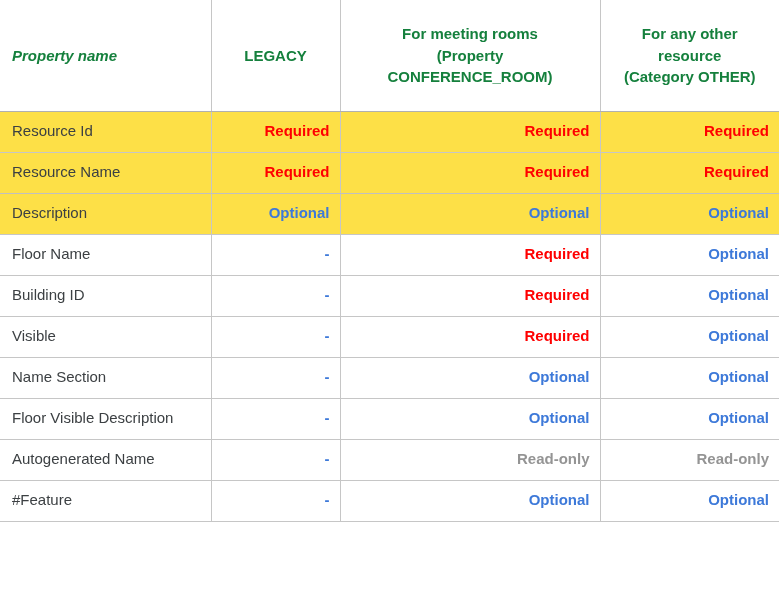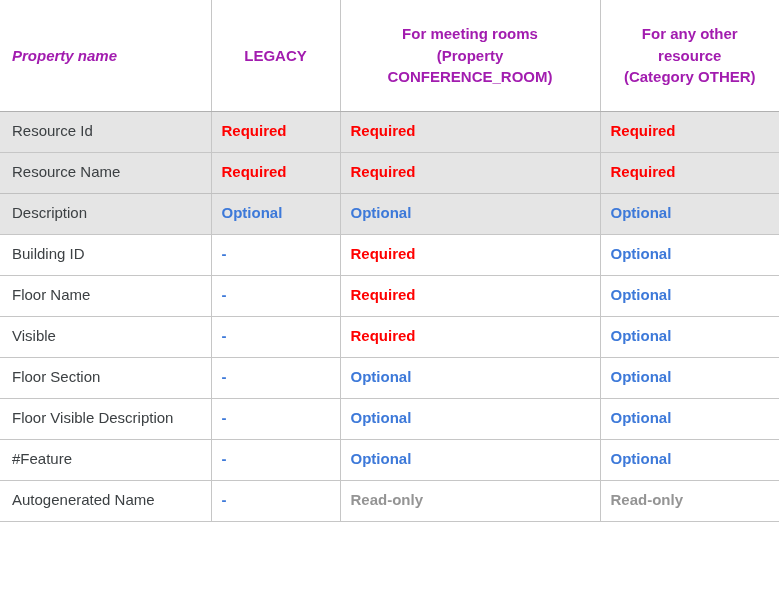--- a/index.html
+++ b/index.html
@@ -26,21 +26,21 @@
 
   
   col.c-prop  { width: 211px; }
   col.c-leg   { width: 129px; }
   col.c-conf  { width: 260px; }
   col.c-other { width: 179px; }
 
   thead th {
     background: #ffffff;
     font-weight: bold;
-    color: #a21caf;
+    color: #15803d;
     font-size: 15px;
     line-height: 1.42;
     padding: 10px 12px;
     vertical-align: middle;
     border-right: 1px solid #c6c6c6;
     border-bottom: 1px solid #b0b0b0;
     text-align: center;
     height: 111px;
     box-sizing: border-box;
   }
@@ -50,36 +50,36 @@
     vertical-align: middle;
     font-style: italic;
   }
   thead th:last-child { border-right: none; }
 
   tbody td {
     border-right: 1px solid #c6c6c6;
     border-bottom: 1px solid #c6c6c6;
     padding: 8px 10px;
     vertical-align: middle;
-    text-align: left;
+    text-align: right;
     line-height: 1.35;
     height: 41px;
     box-sizing: border-box;
   }
   tbody td:last-child { border-right: none; }
 
   tbody td.prop-name {
     text-align: left;
     padding-left: 12px;
     color: #3c4043;
     font-weight: normal;
     font-size: 15px;
   }
 
-  tbody tr.shaded td { background: #e5e5e5; }
+  tbody tr.shaded td { background: #fde047; }
   tbody tr.plain  td { background: #ffffff; }
 
   tbody tr.shaded + tr.shaded td { border-top: none; }
   tbody tr.row-resource-name td { border-bottom: 1px solid #c0c0c0; }
   tbody tr.row-description td { border-bottom: 1px solid #c6c6c6; }
 
   tbody tr.tall td { height: 64px; }
 
   .val {
     font-weight: bold;
@@ -156,61 +156,61 @@
       <td>
           <span class="val optional">Optional</span>
         </td>
       <td>
           <span class="val optional">Optional</span>
         </td>
     </tr>
 
 
 
+    <tr class="plain row-floor-name">
+      <td class="prop-name">Floor Name</td>
+      <td>
+          <span class="val dash">-</span>
+        </td>
+      <td>
+          <span class="val required">Required</span>
+        </td>
+      <td>
+          <span class="val optional">Optional</span>
+        </td>
+    </tr>
+
     <tr class="plain row-building-id">
       <td class="prop-name">Building ID</td>
       <td>
           <span class="val dash">-</span>
         </td>
       <td>
           <span class="val required">Required</span>
         </td>
       <td>
           <span class="val optional">Optional</span>
         </td>
     </tr>
 
-    <tr class="plain row-floor-name">
-      <td class="prop-name">Floor Name</td>
-      <td>
-          <span class="val dash">-</span>
-        </td>
-      <td>
-          <span class="val required">Required</span>
-        </td>
-      <td>
-          <span class="val optional">Optional</span>
-        </td>
-    </tr>
-
     <tr class="plain row-capacity">
       <td class="prop-name">Visible</td>
       <td>
           <span class="val dash">-</span>
         </td>
       <td>
           <span class="val required">Required</span>
         </td>
       <td>
           <span class="val optional">Optional</span>
         </td>
     </tr>
 
     <tr class="plain row-floor-section">
-      <td class="prop-name">Floor Section</td>
+      <td class="prop-name">Name Section</td>
       <td>
           <span class="val dash">-</span>
         </td>
       <td>
           <span class="val optional">Optional</span>
         </td>
       <td>
           <span class="val optional">Optional</span>
         </td>
     </tr>
@@ -221,40 +221,40 @@
           <span class="val dash">-</span>
         </td>
       <td>
           <span class="val optional">Optional</span>
         </td>
       <td>
           <span class="val optional">Optional</span>
         </td>
     </tr>
 
+    <tr class="plain row-autogenerated-name">
+      <td class="prop-name">Autogenerated Name</td>
+      <td>
+          <span class="val dash">-</span>
+        </td>
+      <td>
+          <span class="val readonly">Read-only</span>
+        </td>
+      <td>
+          <span class="val readonly">Read-only</span>
+        </td>
+    </tr>
+
     <tr class="plain row-feature">
       <td class="prop-name">#Feature</td>
       <td>
           <span class="val dash">-</span>
         </td>
       <td>
           <span class="val optional">Optional</span>
         </td>
       <td>
           <span class="val optional">Optional</span>
         </td>
     </tr>
 
-    <tr class="plain row-autogenerated-name">
-      <td class="prop-name">Autogenerated Name</td>
-      <td>
-          <span class="val dash">-</span>
-        </td>
-      <td>
-          <span class="val readonly">Read-only</span>
-        </td>
-      <td>
-          <span class="val readonly">Read-only</span>
-        </td>
-    </tr>
-
   </tbody>
 </table>
 
 </body></html>

